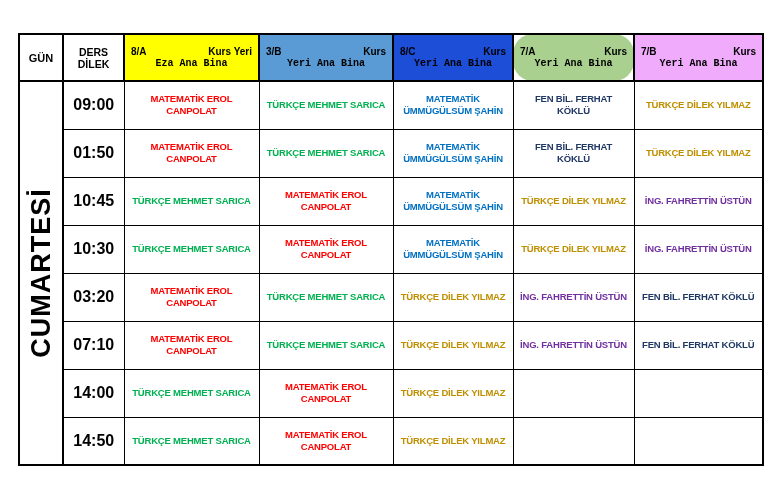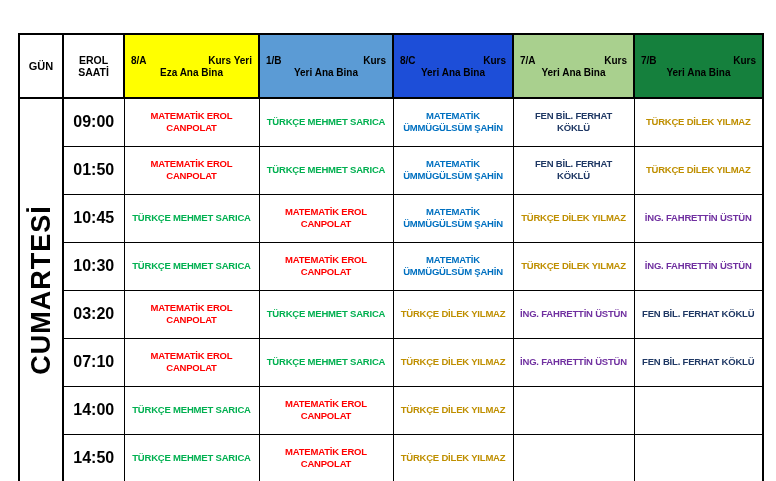--- a/index.html
+++ b/index.html
@@ -7,29 +7,29 @@
     width:776px;height:481px;background:#ffffff;
     font-family:"Liberation Sans",sans-serif;
     -webkit-font-smoothing:antialiased;
   }
   .wrap{padding:33px 0 0 18px;}
   table{
     border-collapse:collapse;table-layout:fixed;width:744px;
     border:2px solid #000;
   }
   th,td{padding:2px 4px;text-align:center;vertical-align:middle;overflow:hidden;}
-  thead tr{height:64px;}
+  thead tr{height:47px;}
   tbody tr{height:48px;}
   thead th{border:2px solid #000;font-weight:bold;color:#000;}
   tbody td{border:1px solid #000;font-weight:bold;}
   .gun-hdr{font-size:11px;background:#fff;}
   .saat-hdr{font-size:10.5px;background:#fff;}
   .class-hdr{font-size:10px;padding:5px 6px;}
   .hl1{display:flex;justify-content:space-between;align-items:flex-start;}
-  .hl2{text-align:center;margin-top:1px;}
+  .hl2{text-align:center;margin-top:1px;font-family:Liberation Mono, monospace;}
   .day-cell{border:2px solid #000;position:relative;background:#fff;}
   .day-text{
     position:absolute;top:50%;left:50%;
     transform:translate(-50%,-50%) rotate(-90deg);
     font-size:27px;font-weight:bold;color:#000;
     letter-spacing:1px;white-space:nowrap;
   }
   .time-cell{font-size:16px;color:#000;background:#fff;}
   .lesson-cell{
     font-size:9.5px;letter-spacing:-0.2px;line-height:1.25;background:#fff;
@@ -45,51 +45,51 @@
       <col style="width:61px">
       <col style="width:135px">
       <col style="width:134px">
       <col style="width:120px">
       <col style="width:121px">
       <col style="width:129px">
     </colgroup>
     <thead>
       <tr id="header-row">
         <th class="gun-hdr">GÜN</th>
-        <th class="saat-hdr">EROL SAATİ</th>
+        <th class="saat-hdr">DERS DİLEK</th>
 
       <th class="class-hdr" style="background: rgb(255, 255, 0);">
             <div class="hl1">
               <span>8/A</span>
               <span>Kurs Yeri</span>
             </div>
             <div class="hl2">Eza Ana Bina</div>
           </th>
           <th class="class-hdr" style="background: rgb(91, 155, 213);">
             <div class="hl1">
-              <span>1/B</span>
+              <span>3/B</span>
               <span>Kurs</span>
             </div>
             <div class="hl2">Yeri Ana Bina</div>
           </th>
           <th class="class-hdr" style="background: #1d4ed8;">
             <div class="hl1">
               <span>8/C</span>
               <span>Kurs</span>
             </div>
             <div class="hl2">Yeri Ana Bina</div>
           </th>
-          <th class="class-hdr" style="background: rgb(169, 208, 142);">
+          <th class="class-hdr" style="background: rgb(169, 208, 142); border-radius: 20px;">
             <div class="hl1">
               <span>7/A</span>
               <span>Kurs</span>
             </div>
             <div class="hl2">Yeri Ana Bina</div>
           </th>
-          <th class="class-hdr" style="background: #15803d;">
+          <th class="class-hdr" style="background: #f0abfc;">
             <div class="hl1">
               <span>7/B</span>
               <span>Kurs</span>
             </div>
             <div class="hl2">Yeri Ana Bina</div>
           </th>
         </tr>
     </thead>
     <tbody id="tbody">
 

